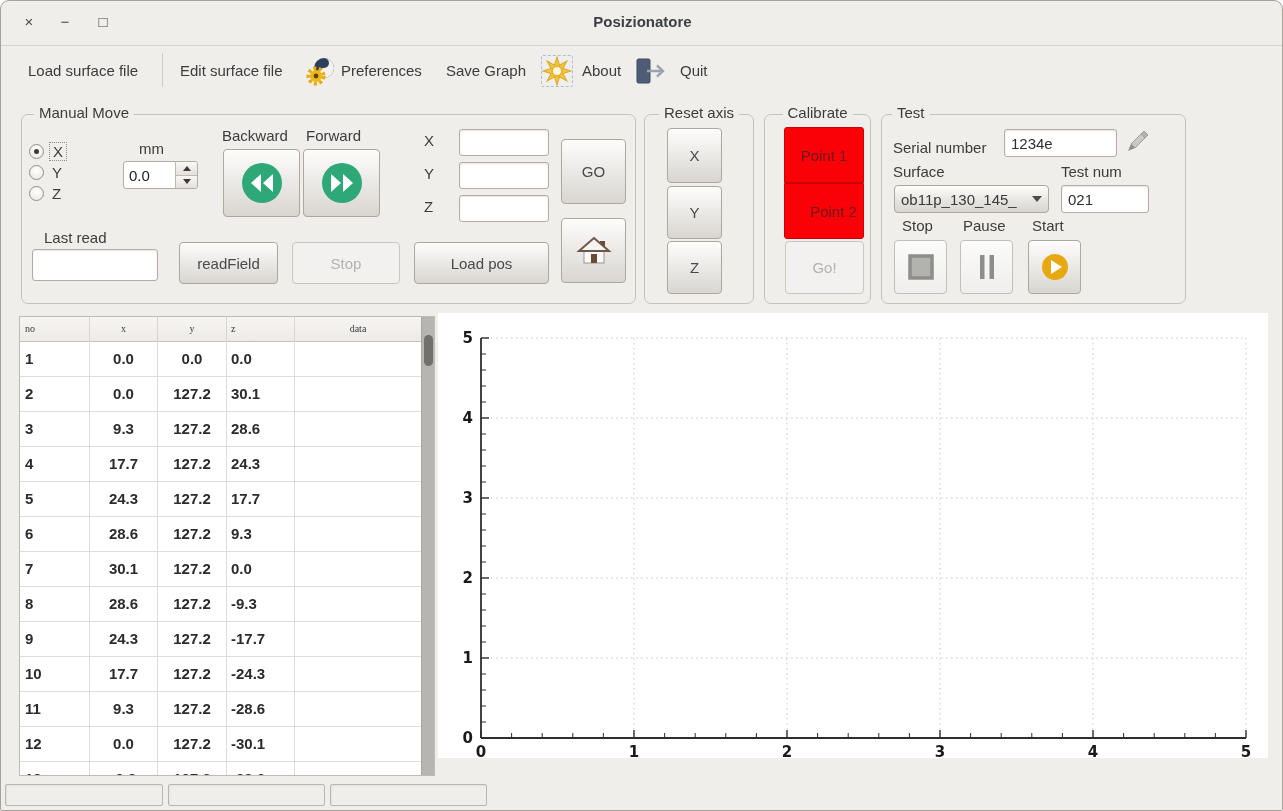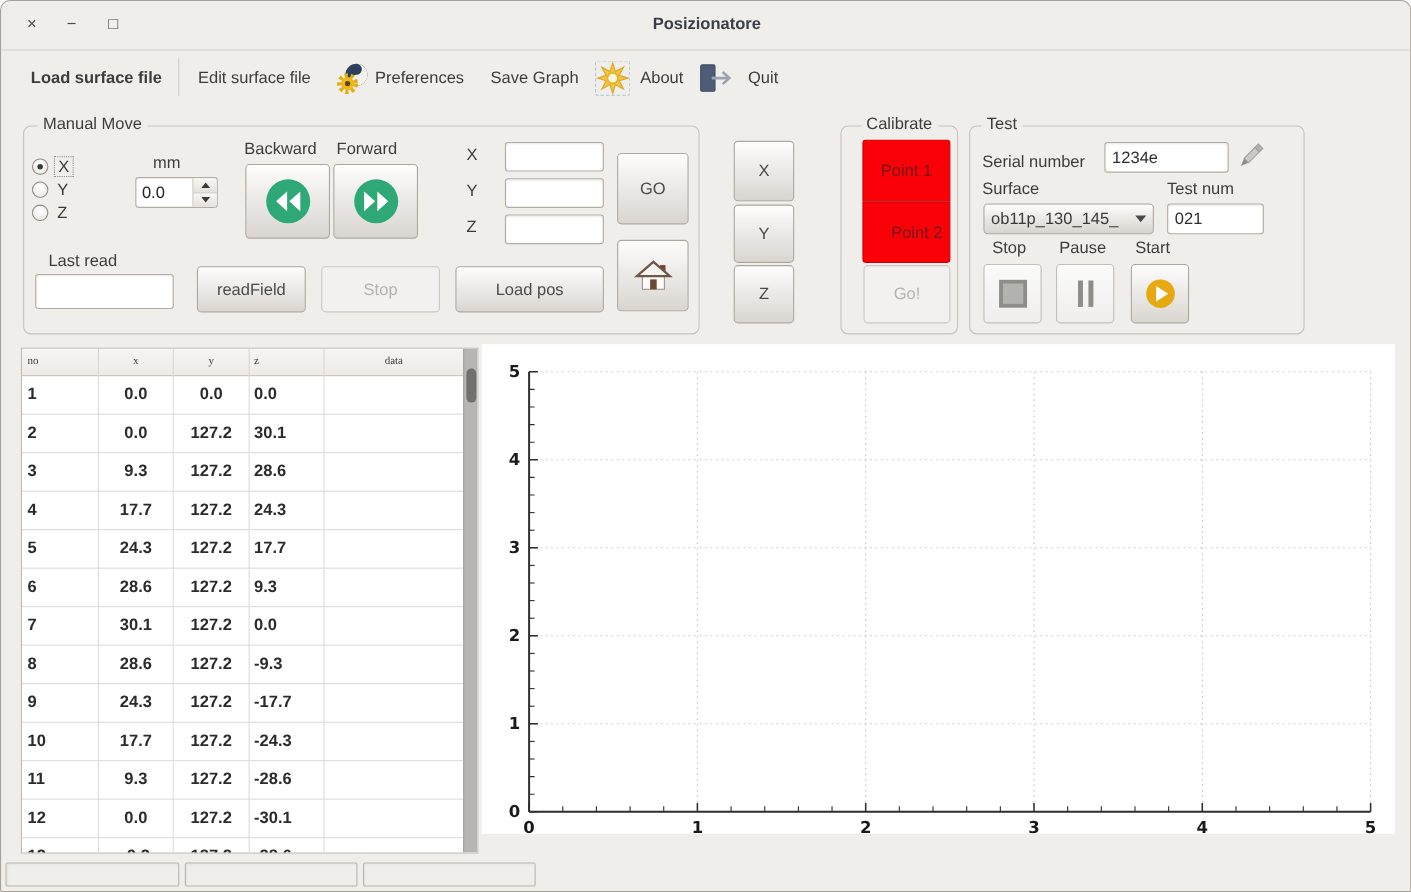--- a/index.html
+++ b/index.html
@@ -102,21 +102,21 @@
 
 <div id="window">
 
   <div class="abs titlebar">
     <div class="abs winctrl" style="left:19px;">×</div>
     <div class="abs winctrl" style="left:55px;">−</div>
     <div class="abs winctrl" style="left:93px;">□</div>
     <div class="abs title">Posizionatore</div>
   </div>
 
-  <div class="abs toolbar-item" style="left:27px;font-weight:bold;">Load surface file</div>
+  <div class="abs toolbar-item" style="left:27px;">Load surface file</div>
   <div class="abs toolbar-sep" style="left:161px;"></div>
   <div class="abs toolbar-item" style="left:179px;">Edit surface file</div>
 
   <div class="abs ticon" style="left:305px;">
     <svg width="30" height="30" viewBox="0 0 30 30">
       <circle cx="18" cy="12" r="10" fill="#2e3f5c"></circle>
       <path d="M18 2 a10 10 0 0 1 0 20 a5 5 0 0 1 0 -10 a5 5 0 0 0 0 -10 z" fill="#f4f2ee"></path>
       <circle cx="18" cy="7" r="1.6" fill="#2e3f5c"></circle>
       <circle cx="10" cy="20" r="7.5" fill="none" stroke="#e3ac10" stroke-width="4" stroke-dasharray="3 2.4"></circle>
       <circle cx="10" cy="20" r="6" fill="#eeb81a"></circle>
@@ -213,20 +213,23 @@
     <svg width="36" height="34" viewBox="0 0 36 34">
       <rect x="24" y="7" width="5" height="8" fill="#6e4a36"></rect>
       <rect x="8" y="15" width="20" height="14" fill="#fbfaf7" stroke="#9a958e" stroke-width="1"></rect>
       <polygon points="3,17 18,4 33,17" fill="#f6f4f0" stroke="#6e5748" stroke-width="2"></polygon>
       <rect x="15" y="20" width="6" height="9" fill="#6e4a36"></rect>
     </svg>
   </div>
 
   <div class="abs btn" style="left:413px; top:241px; width:135px; height:42px;">Load pos</div>
 
+  <div class="abs group" style="left:643px; top:113px; width:110px; height:190px;">
+    <div class="group-label" style="left:50%; transform:translateX(-50%);">Reset axis</div>
+  </div>
   <div class="abs btn" style="left:666px; top:127px; width:55px; height:55px;">X</div>
   <div class="abs btn" style="left:666px; top:185px; width:55px; height:53px;">Y</div>
   <div class="abs btn" style="left:666px; top:240px; width:55px; height:53px;">Z</div>
 
   <div class="abs group" style="left:763px; top:113px; width:107px; height:190px;">
     <div class="group-label" style="left:50%; transform:translateX(-50%);">Calibrate</div>
   </div>
   <div class="abs btn red" style="left:783px; top:126px; width:80px; height:56px; border-radius:3px 3px 0 0;">Point 1</div>
   <div class="abs btn red" style="left:783px; top:182px; width:80px; height:56px; border-radius:0 0 3px 3px;padding-left:19px;">Point 2</div>
   <div class="abs btn disabled" style="left:784px; top:240px; width:79px; height:53px;">Go!</div>

